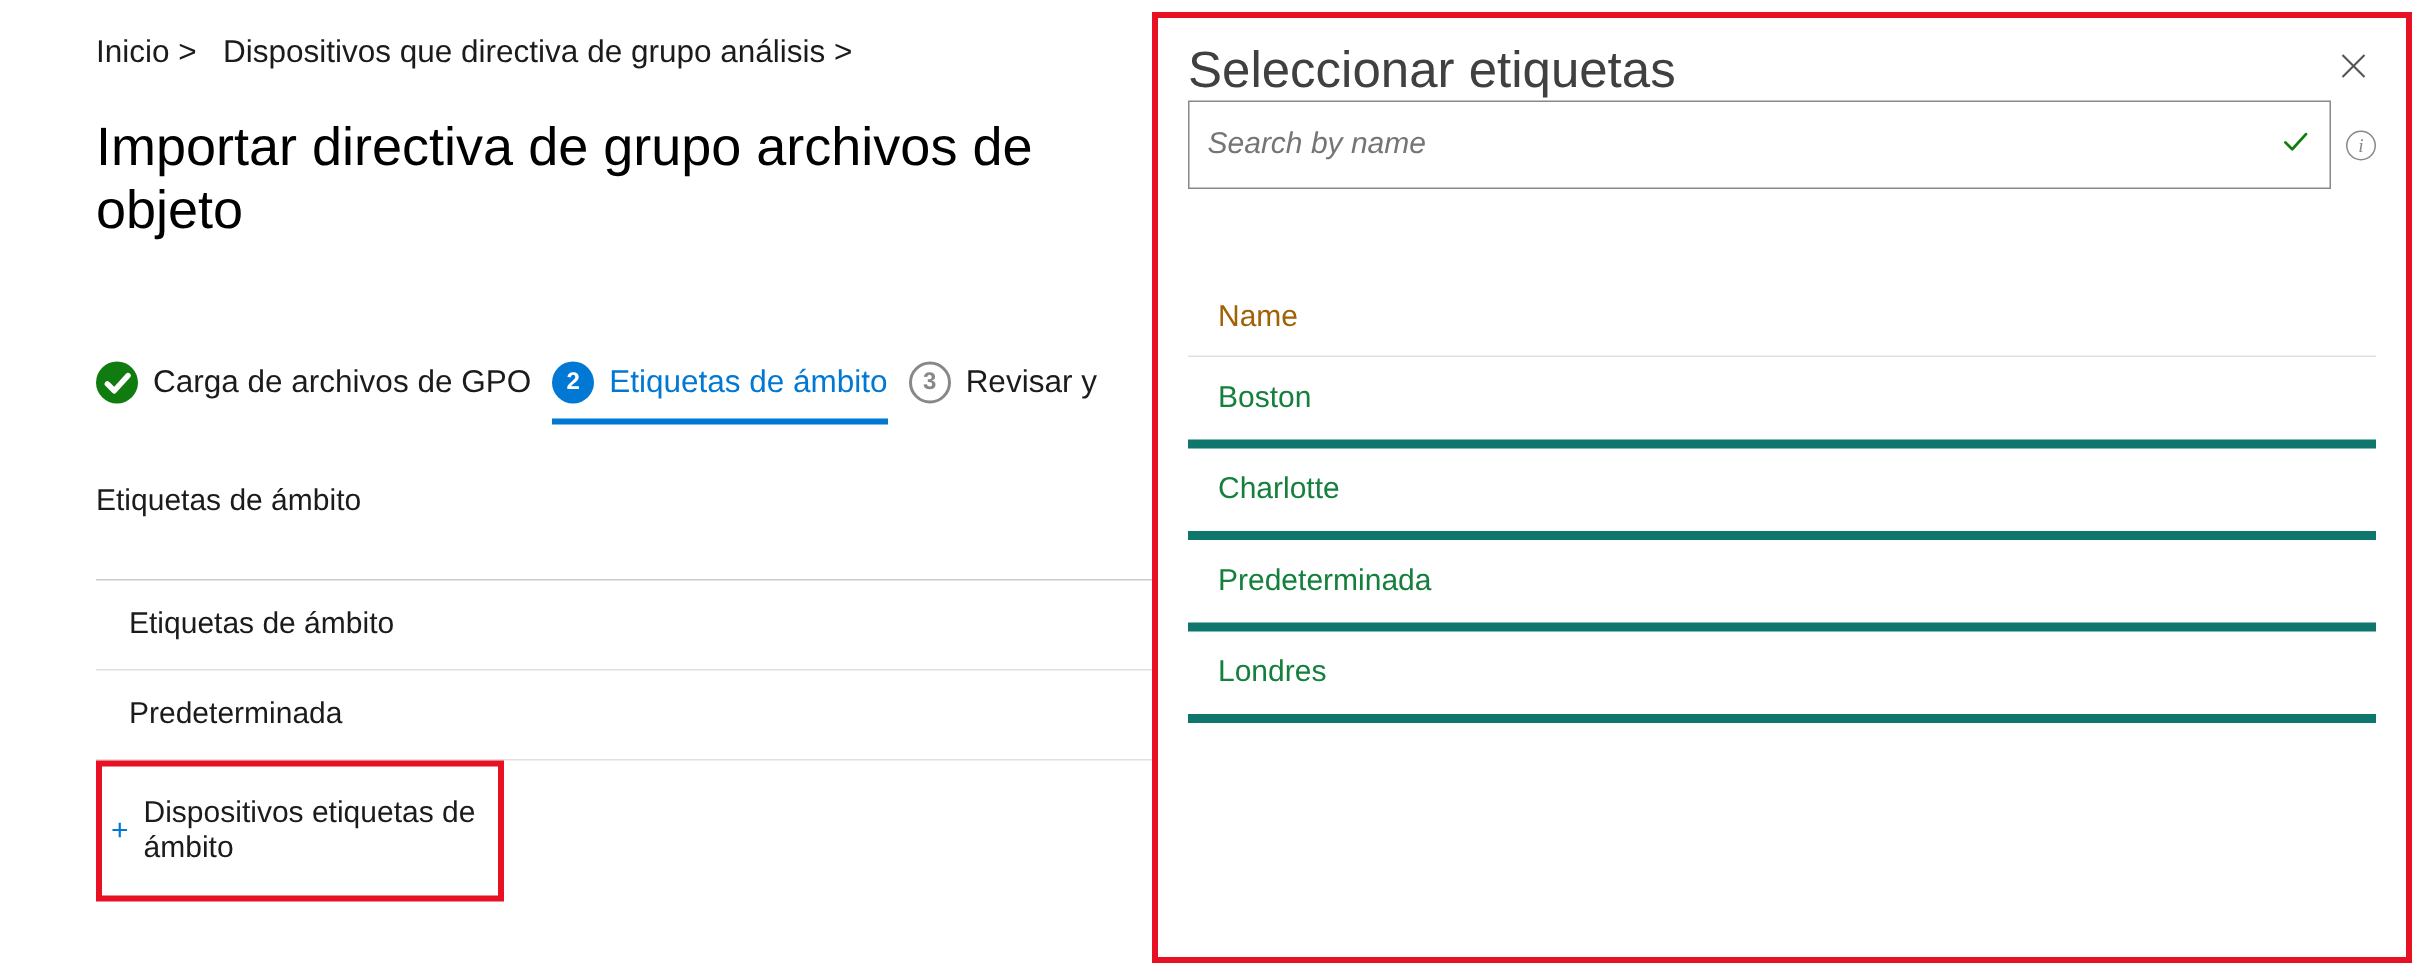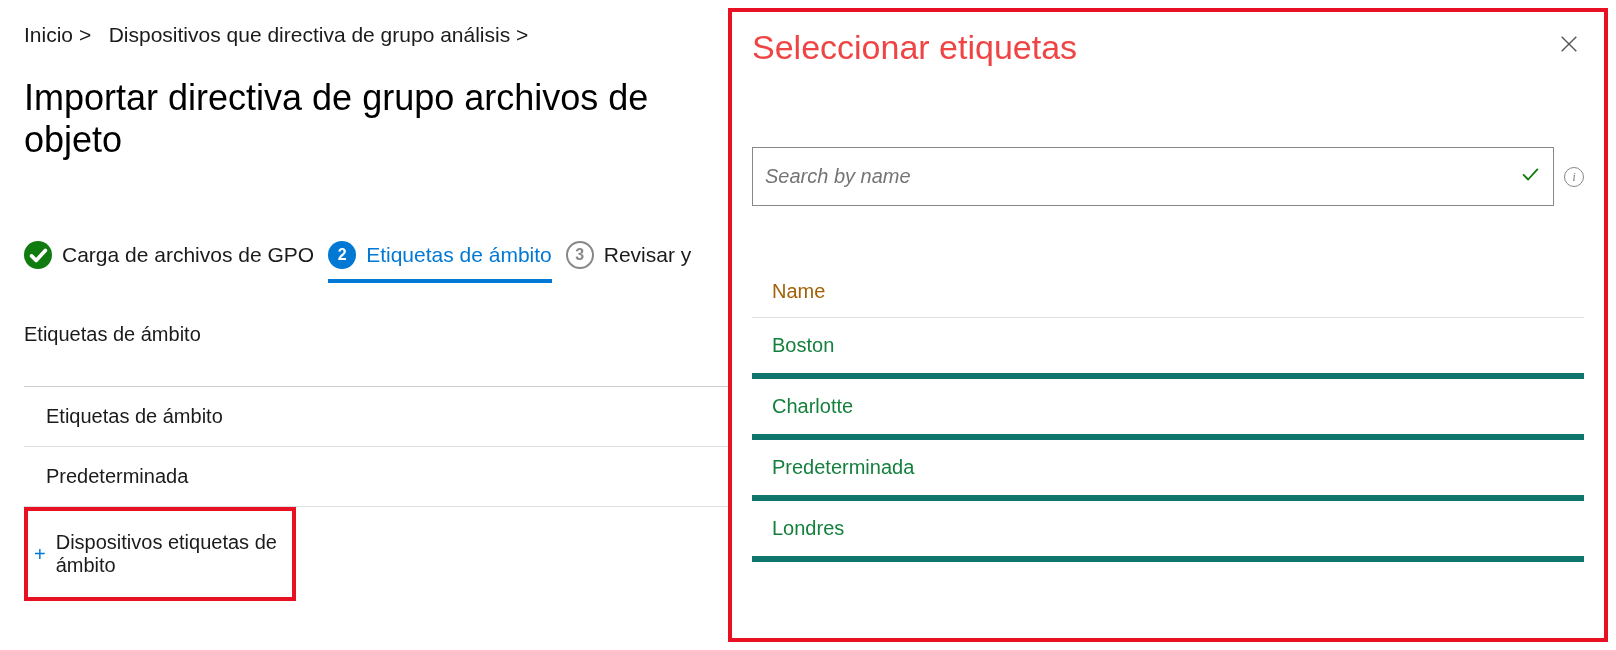--- a/index.html
+++ b/index.html
@@ -1,35 +1,35 @@
 <!DOCTYPE html>
 <html><head>
   <meta charset="utf-8">
   <style>
     * { box-sizing: border-box; margin: 0; padding: 0; font-family: "Segoe UI", Arial, sans-serif; }
     body { width: 1616px; height: 650px; background: #fff; position: relative; overflow: hidden; }
     .page { display: flex; width: 100%; height: 100%; }
-    .left { flex: 0 0 728px; padding: 20px 0 0 24px; position: relative; }
+    .left { flex: 0 0 728px; padding: 20px 0 0 24px; position: relative; margin-left: 40px; }
     .right { flex: 1; border: 4px solid #e81123; border-right-width: 4px; padding: 16px 20px 0 20px; position: relative; margin: 8px 8px 8px 0; }
     .breadcrumb { font-size: 21px; color: #1b1b1b; margin-bottom: 28px; line-height: 1.4; }
     .breadcrumb a { color: #1b1b1b; text-decoration: none; }
     .page-title { font-size: 36px; font-weight: 400; color: #000; margin-bottom: 80px; }
     .wizard { display: flex; align-items: center; gap: 14px; margin-bottom: 40px; }
     .step { display: flex; align-items: center; gap: 10px; font-size: 21px; color: #1b1b1b; padding-bottom: 10px; border-bottom: 4px solid transparent; }
     .step.active { color: #0078d4; border-bottom-color: #0078d4; }
     .step-badge { width: 28px; height: 28px; border-radius: 50%; display: flex; align-items: center; justify-content: center; font-size: 16px; font-weight: 600; color: #fff; background: #0078d4; }
     .step-badge.done { background: #107c10; }
     .step-badge.pending { background: #fff; color: #888; border: 2px solid #888; }
     .section-label { font-size: 20px; color: #1b1b1b; margin-bottom: 40px; }
     .table-box { border-top: 1px solid #ccc; }
     .table-row { padding: 18px 22px; border-bottom: 1px solid #e1dfdd; font-size: 20px; color: #1b1b1b; }
     .add-link-box { border: 4px solid #e81123; padding: 20px 6px; width: 272px; }
     .add-link { display: flex; align-items: center; gap: 10px; font-size: 20px; color: #1b1b1b; cursor: pointer; }
     .plus { color: #0078d4; font-size: 20px; font-weight: 300; }
-    .panel-title { font-size: 34px; font-weight: 400; color: #ef4444; margin-bottom: 80px; display: flex; justify-content: space-between; align-items: flex-start; }
+    .panel-title { font-size: 34px; font-weight: 400; color: #404040; display: flex; justify-content: space-between; align-items: flex-start; }
     .close-btn { font-size: 28px; color: #666; cursor: pointer; background: none; border: none; line-height: 1; padding: 4px; }
     .search-row { display: flex; align-items: center; gap: 10px; margin-bottom: 60px; }
     .search-box { flex: 1; border: 1px solid #8a8886; height: 59px; display: flex; align-items: center; padding: 0 12px; }
     .search-input { flex: 1; border: none; outline: none; font-size: 20px; color: #555; font-style: italic; }
     .check-icon { color: #107c10; font-size: 22px; }
     .info-icon { width: 20px; height: 20px; border: 1.5px solid #888; border-radius: 50%; display: flex; align-items: center; justify-content: center; font-size: 13px; color: #888; font-style: italic; font-family: serif; }
     .list-header { font-size: 20px; color: #a16207; padding: 14px 20px; border-bottom: 1px solid #e1dfdd; }
     .list-item { font-size: 20px; color: #15803d; padding: 16px 20px; border-bottom: 6px solid #0f766e; cursor: pointer; }
     .checkmark-svg { width: 22px; height: 22px; }
   </style>

